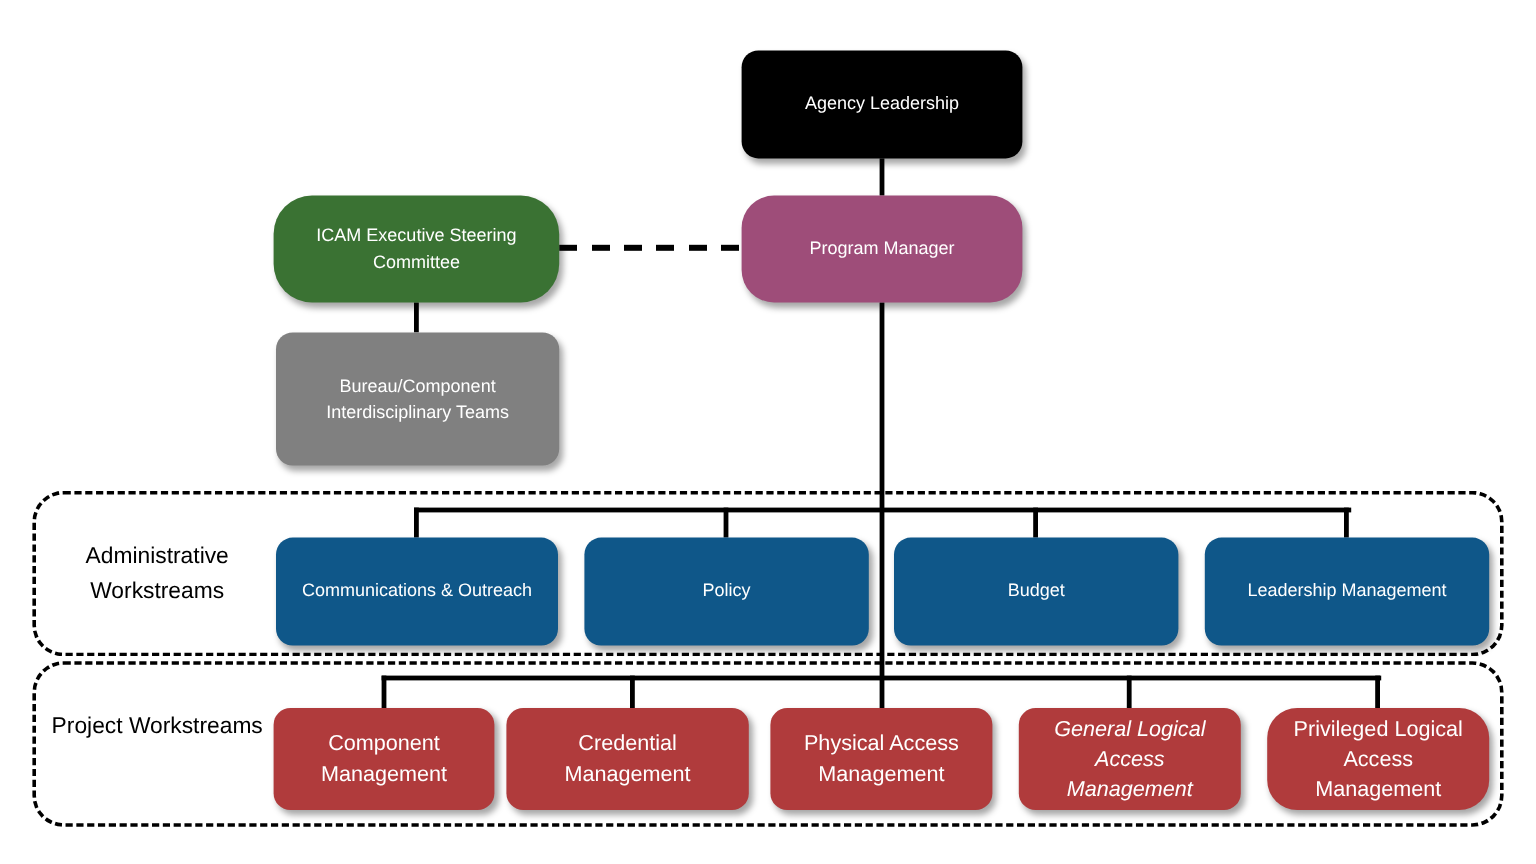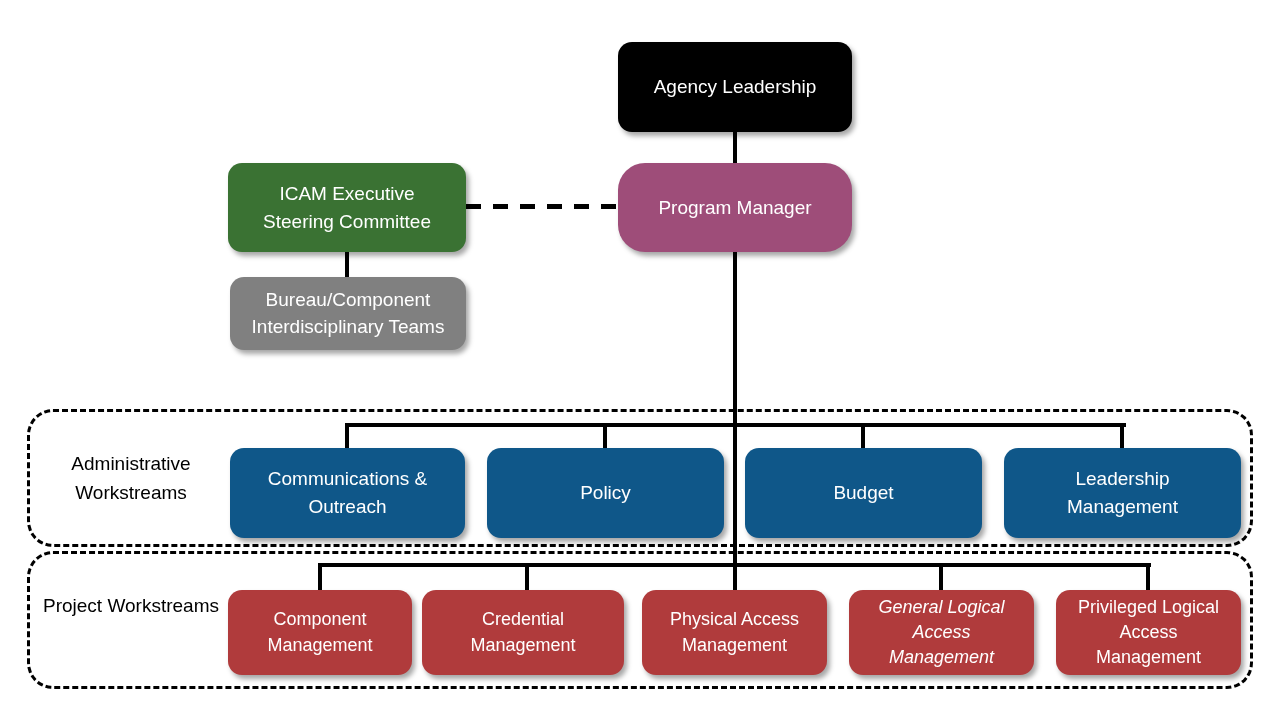--- a/index.html
+++ b/index.html
@@ -16,43 +16,43 @@
 
   
   .node {
     position: absolute;
     border-radius: 14px;
     color: #ffffff;
     display: flex;
     align-items: center;
     justify-content: center;
     text-align: center;
-    font-size: 19px;
+    font-size: 15px;
     line-height: 1.45;
     box-shadow: 3px 4px 5px rgba(0,0,0,0.35);
   }
   .node .label { display: block; width: 100%; }
 
   .node-agency     { left: 618px; top: 42px;  width: 234px; height: 90px; background: #000000; }
   .node-program    { left: 618px; top: 163px; width: 234px; height: 89px; background: #9e4d79; border-radius: 27px; }
-  .node-esc        { left: 228px; top: 163px; width: 238px; height: 89px; background: #3a7233; padding: 0 14px; }
-  .node-bureau     { left: 230px; top: 277px; width: 236px; height: 73px; background: #808080; padding: 1px 16px; line-height: 1.4; }
+  .node-esc        { left: 228px; top: 163px; width: 238px; height: 89px; background: #3a7233; padding: 0 14px; border-radius: 32px; }
+  .node-bureau     { left: 230px; top: 277px; width: 236px; height: 111px; background: #808080; padding: 1px 16px; line-height: 1.4; }
 
   .node-blue { top: 448px; height: 90px; background: #0f5789; padding: 0 18px; }
   .node-comm   { left: 230px;  width: 235px; }
   .node-policy { left: 487px;  width: 237px; }
   .node-budget { left: 745px;  width: 237px; }
   .node-perf   { left: 1004px; width: 237px; }
 
   .node-red { top: 590px; height: 85px; background: #b03b3c; padding: 0 16px; font-size: 18px; line-height: 1.4; }
   .node-identity   { left: 228px;  width: 184px; }
   .node-credential { left: 422px;  width: 202px; justify-content: flex-end; }
   .node-physical   { left: 642px;  width: 185px; }
   .node-general    { left: 849px;  width: 185px; font-style: italic; }
-  .node-privileged { left: 1056px; width: 185px; }
+  .node-privileged { left: 1056px; width: 185px; border-radius: 25px; }
 
   
   .section-frame {
     position: absolute;
     left: 27px;
     width: 1226px;
     height: 138px;
     border: 3px dashed #000000;
     border-radius: 26px;
     background: transparent;

